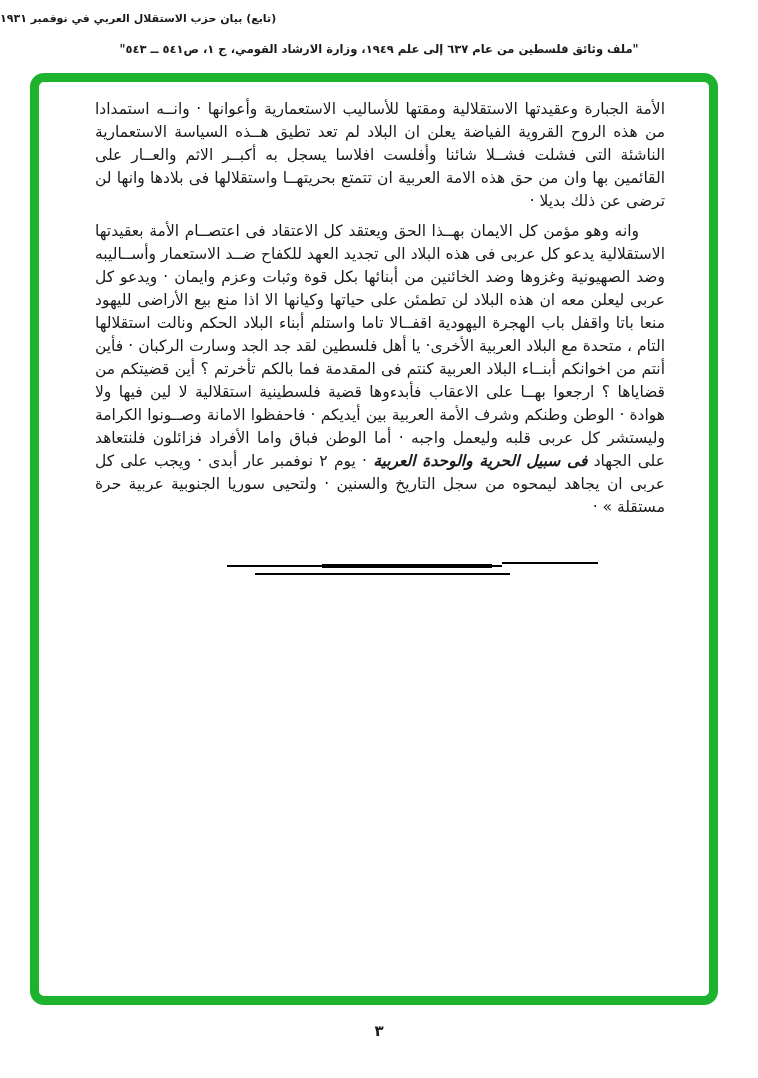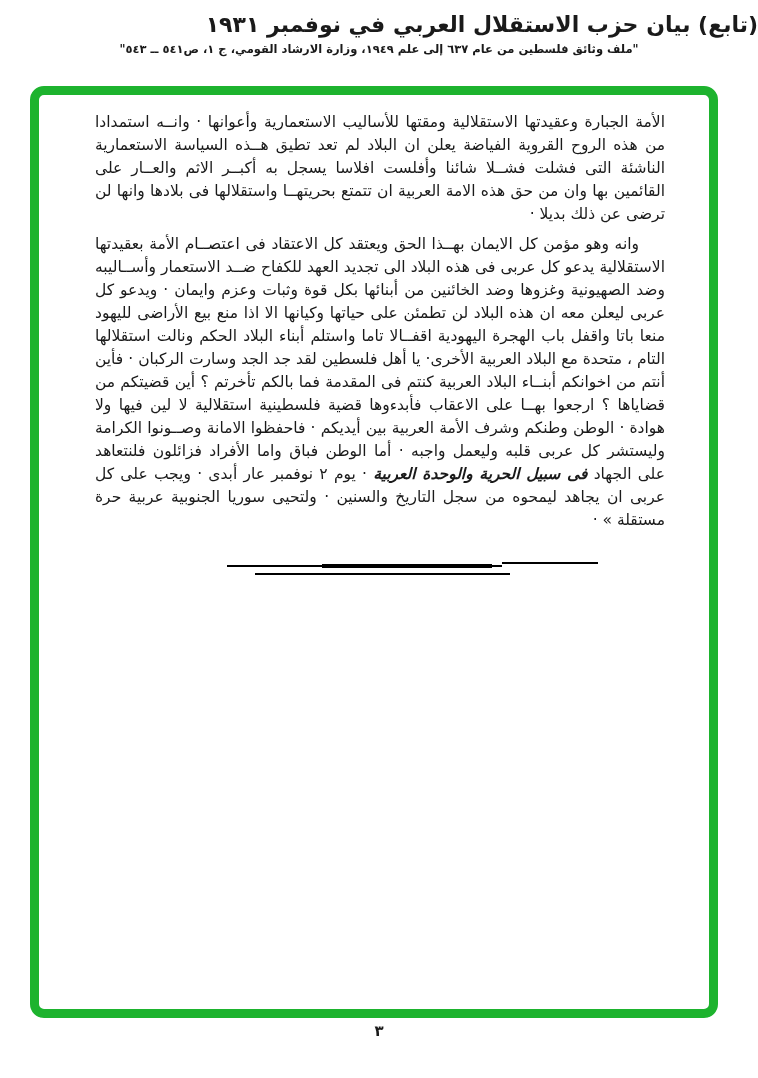--- a/index.html
+++ b/index.html
@@ -16,37 +16,37 @@
     overflow:hidden;
   }
   .page{
     position:relative;
     width:758px;height:1078px;
     background:var(--paper);
   }
   
   .header-title{
     position:absolute;top:12px;left:0;right:0;
-    text-align:right;
+    text-align:left;
     font-weight:bold;
-    font-size:22px;
+    font-size:11px;
     letter-spacing:0;
     direction:rtl;
   }
   .header-source{
     position:absolute;top:42px;left:0;right:0;
     text-align:center;
     font-weight:bold;
     font-size:11.5px;
     direction:rtl;
   }
   
   .frame{
     position:absolute;
-    left:30px;top:86px;
+    left:30px;top:73px;
     width:670px;height:914px;
     border:9px solid var(--green);
     border-radius:14px;
     background:transparent;
   }
   
   .text-column{
     position:absolute;
     top:16px;
     right:44px;

